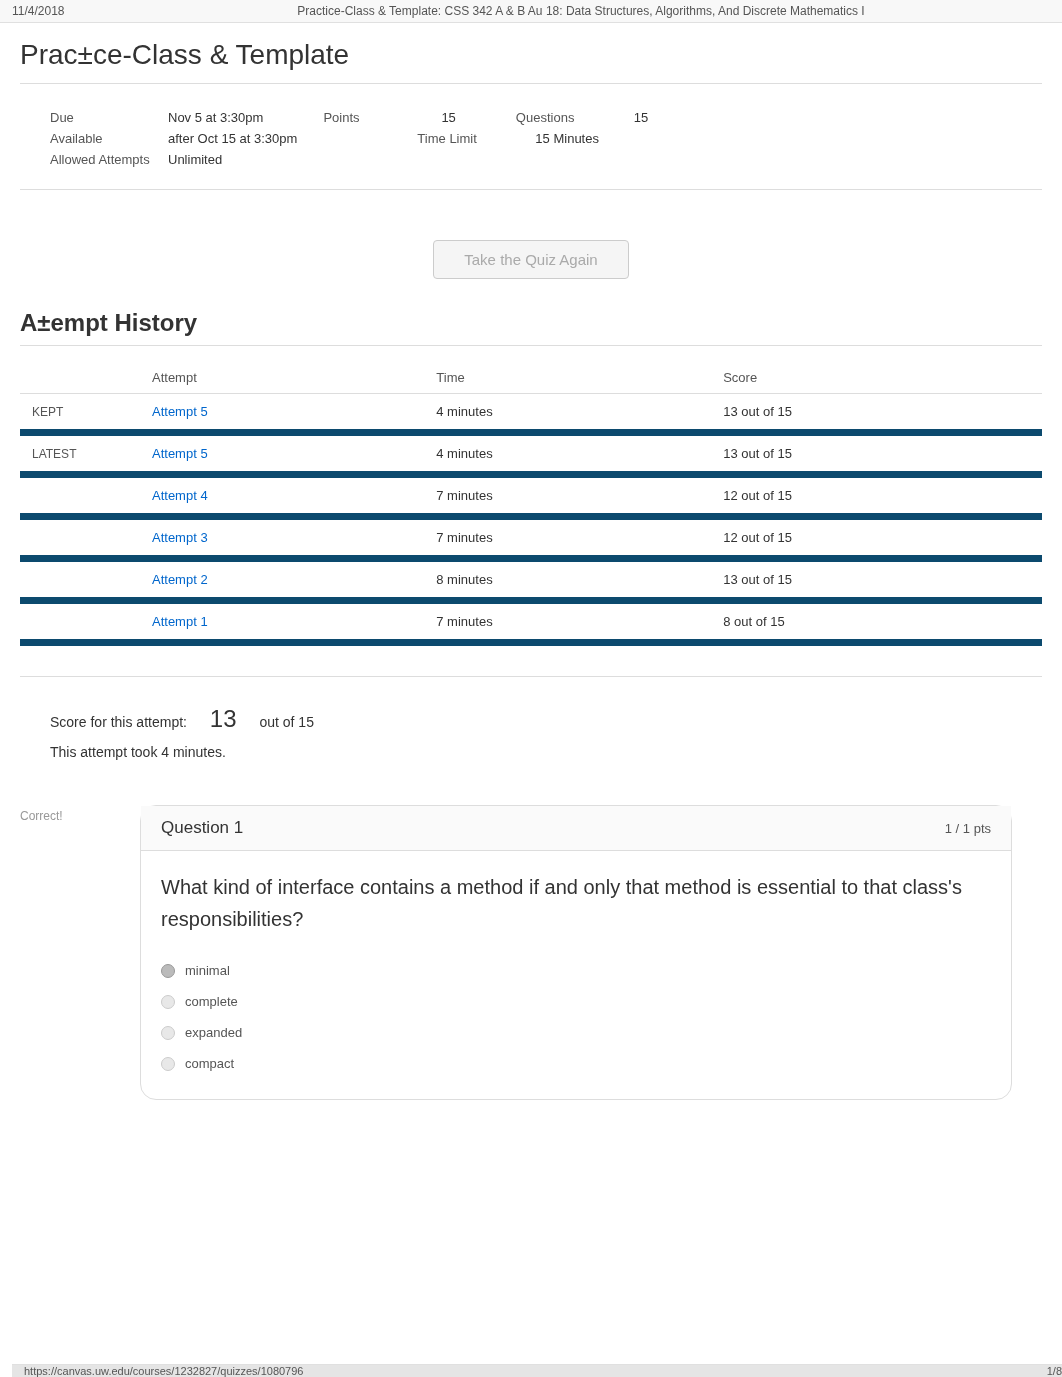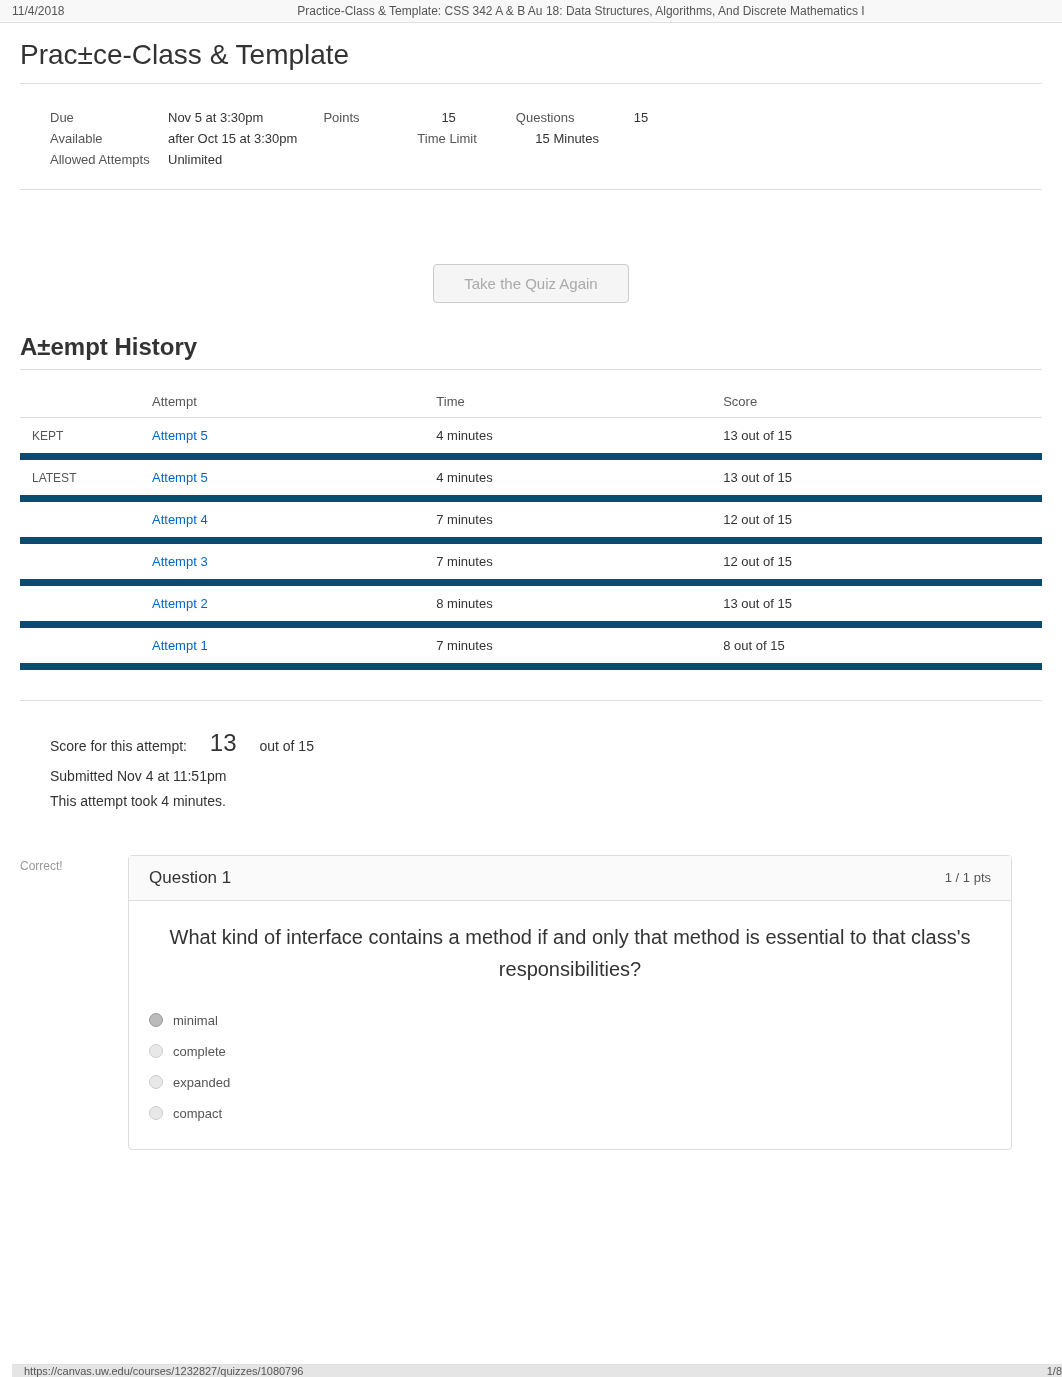--- a/index.html
+++ b/index.html
@@ -72,21 +72,20 @@
       padding: 30px 0 20px 0;
     }
     .take-quiz-btn {
       padding: 10px 30px;
       border: 1px solid #ccc;
       background: #f5f5f5;
       color: #aaa;
       font-size: 15px;
       border-radius: 4px;
       cursor: default;
-      margin-top: 24px;
     }
     .attempt-history-section {
       margin-top: 10px;
     }
     .section-heading {
       font-size: 24px;
       font-weight: bold;
       margin-bottom: 16px;
       border-bottom: 1px solid #ddd;
       padding-bottom: 8px;
@@ -125,24 +124,23 @@
       margin-bottom: 20px;
       font-size: 14px;
       line-height: 1.8;
     }
     .score-value {
       font-size: 24px;
       font-weight: normal;
       margin: 0 19px;
     }
     .question-block {
-      margin: 0 30px 20px 28px;
+      margin: 0 30px 20px 40px;
       border: 1px solid #ddd;
-      border-radius: 4px;
-      text-align: center;
+      border-radius: 16px;
     }
     .question-header {
       display: flex;
       justify-content: space-between;
       align-items: center;
       padding: 12px 20px;
       border-bottom: 1px solid #ddd;
       background: #fafafa;
     }
     .question-number {
@@ -321,21 +319,20 @@
         </tbody>
     </table>
   </div>
 
   <div class="score-section">
     <div>
       <span>Score for this attempt:</span>
       <span class="score-value">13</span>
       <span>out of 15</span>
     </div>
-    <div>Submitted Nov 4 at 11:51pm</div>
     <div>This attempt took 4 minutes.</div>
   </div>
 
   <div class="question-outer">
     <div class="correct-label-outer">
       <span class="correct-badge">Correct!</span>
     </div>
     <div class="question-block" style="flex:1;">
       <div class="question-header">
         <span class="question-number">Question 1</span>

